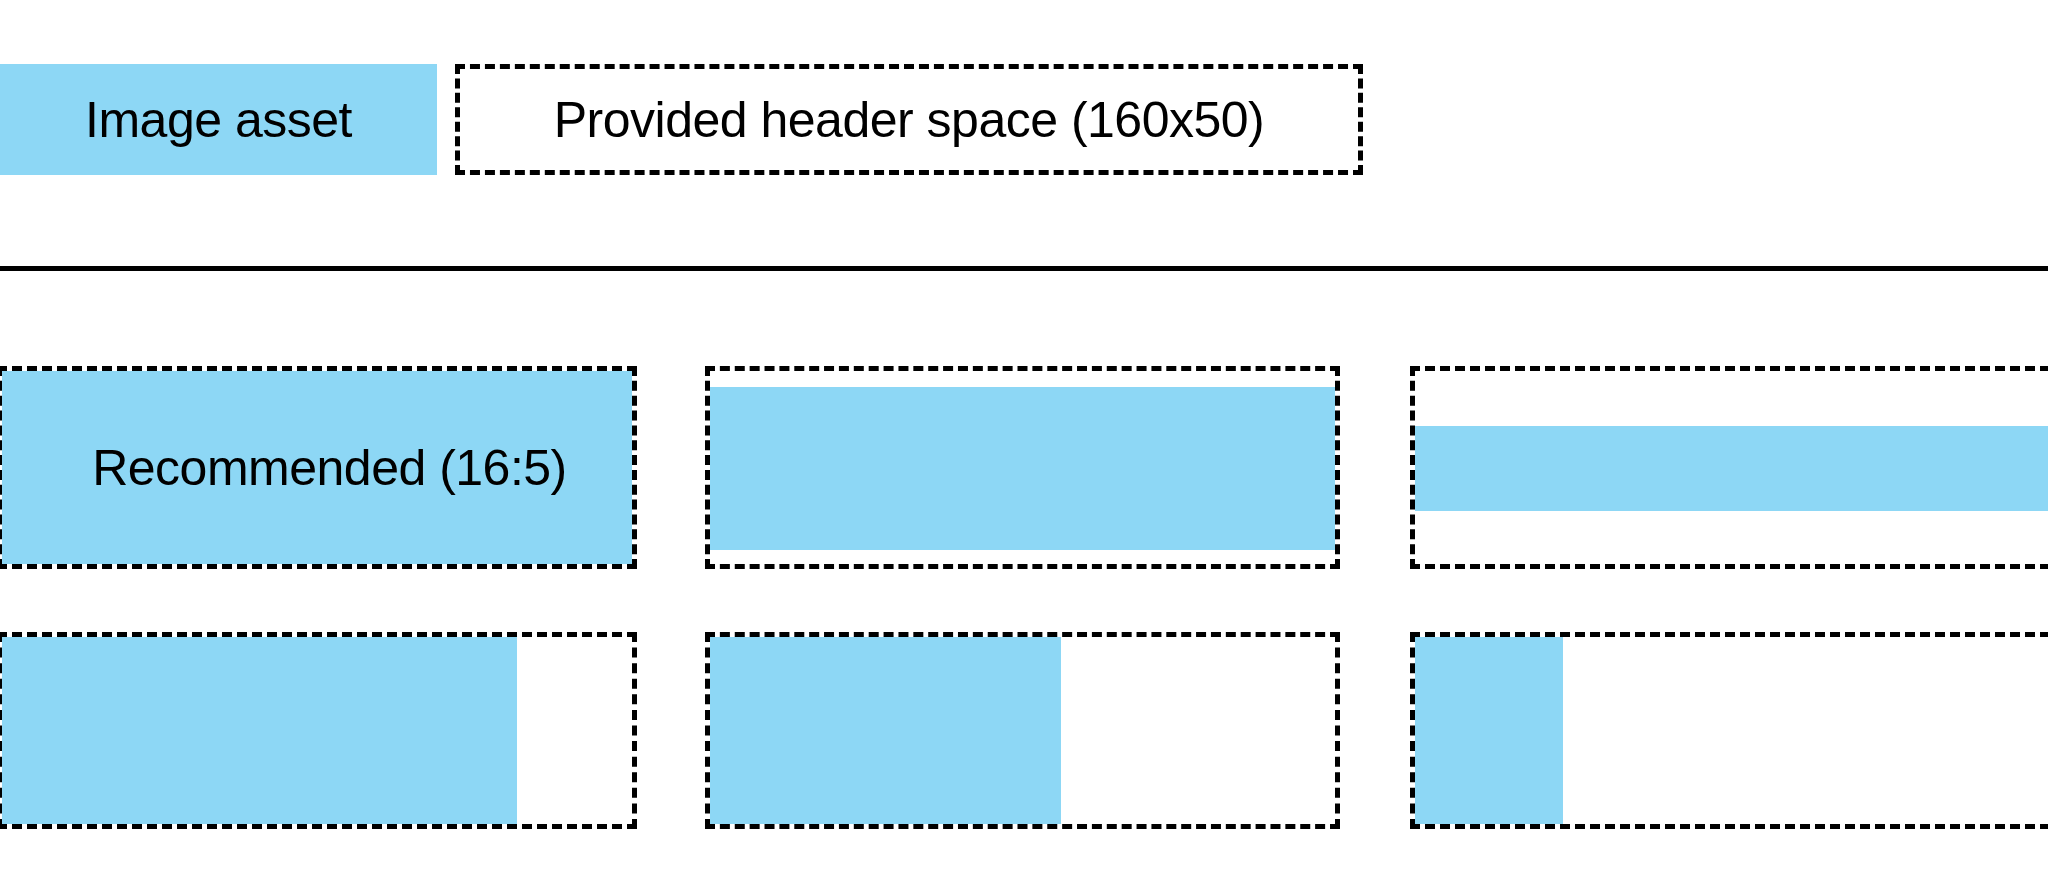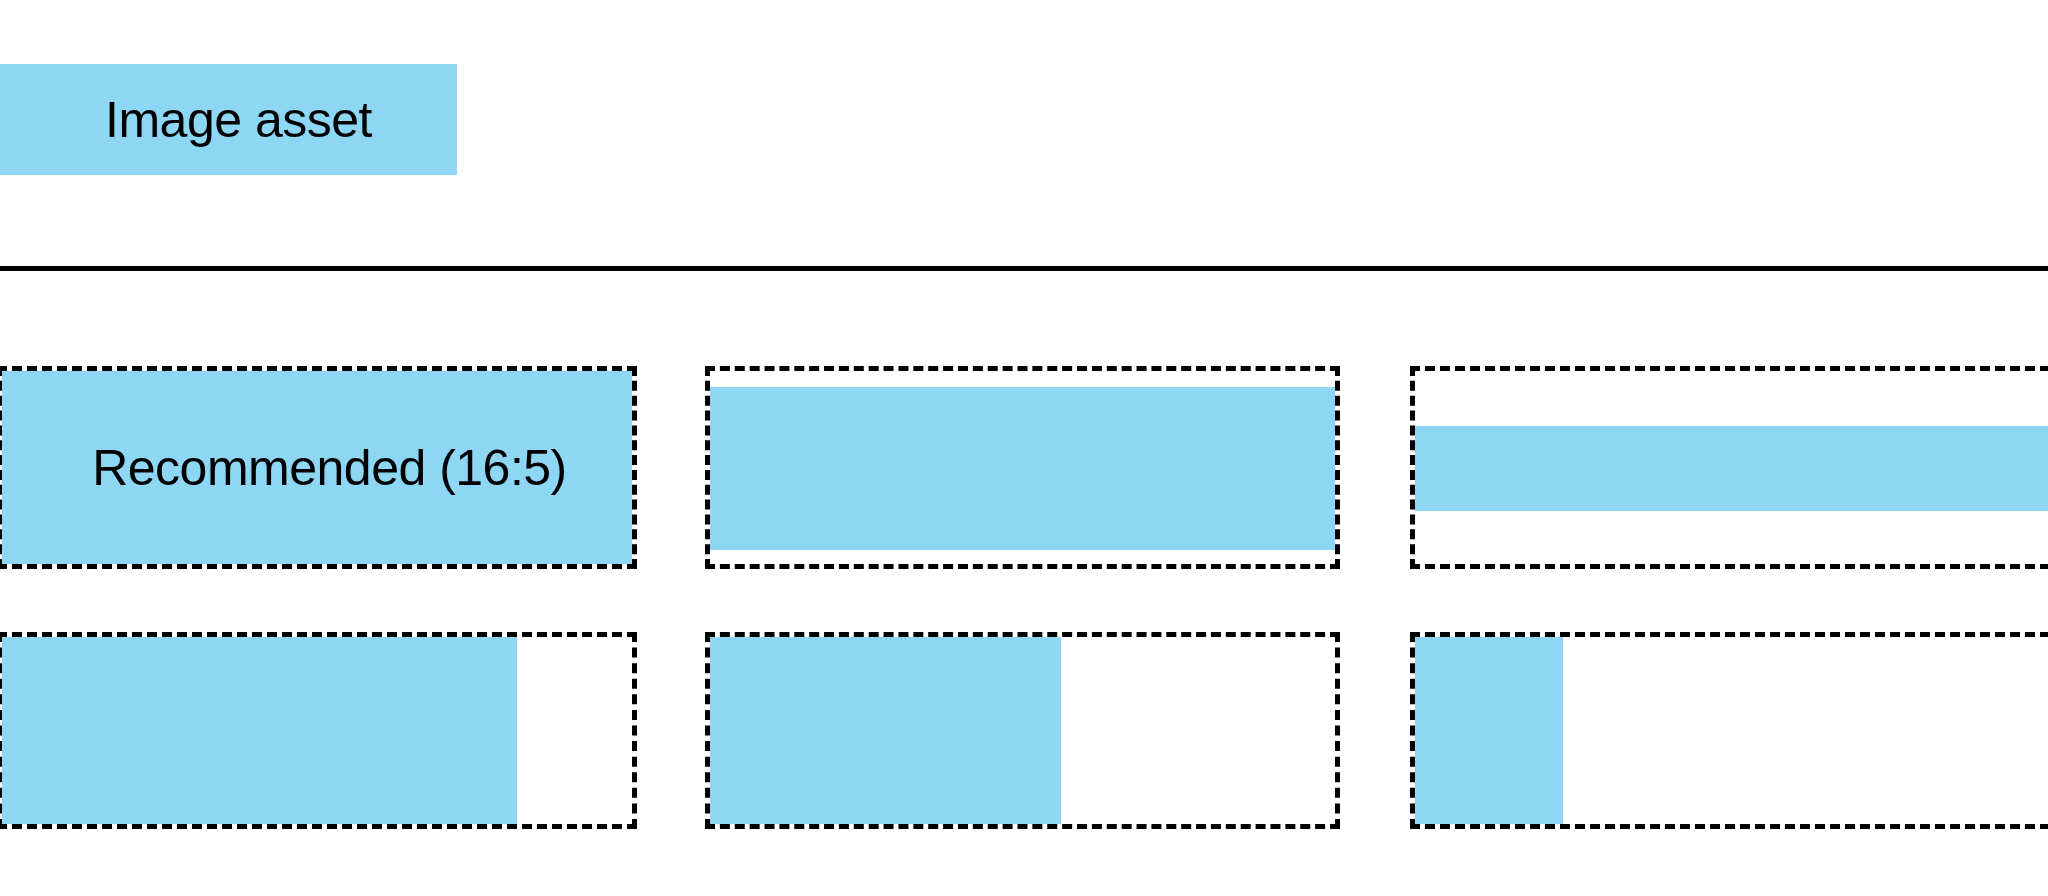--- a/index.html
+++ b/index.html
@@ -8,21 +8,21 @@
     background:#ffffff;
     font-family:"Liberation Sans", sans-serif;
     color:#000000;
   }
   .stage{position:absolute;inset:0;}
 
   
   .legend-swatch{
     position:absolute;left:0;top:64px;width:437px;height:111px;
     background:var(--asset-blue,#8DD7F5);
-    display:flex;align-items:center;justify-content:center;padding-left:20px;
+    display:flex;align-items:center;justify-content:center;
   }
   .legend-box{
     position:absolute;left:455px;top:64px;width:908px;height:111px;
     border:5px dashed #000;box-sizing:border-box;
     display:flex;align-items:center;justify-content:center;
   }
   .label-text{
     font-size:50px;line-height:1;letter-spacing:-0.5px;white-space:nowrap;
   }
 
@@ -53,20 +53,23 @@
 </style>
 </head>
 <body style="--asset-blue: #8DD7F5; background: rgb(255, 255, 255);">
 
 <div class="stage">
 
   <div class="legend-swatch">
     <span class="label-text">Image asset</span>
   </div>
 
+  <div class="legend-box">
+    <span class="label-text">Provided header space (160x50)</span>
+  </div>
 
   <div class="divider"></div>
 
   <div class="cell r1c1">
     <div class="fill" style="left:0;top:0;width:100%;height:100%"></div>
     <span class="cell-label">Recommended (16:5)</span>
   </div>
 
   <div class="cell r1c2">
     <div class="fill" style="left:0;top:16px;width:100%;height:163px"></div>

